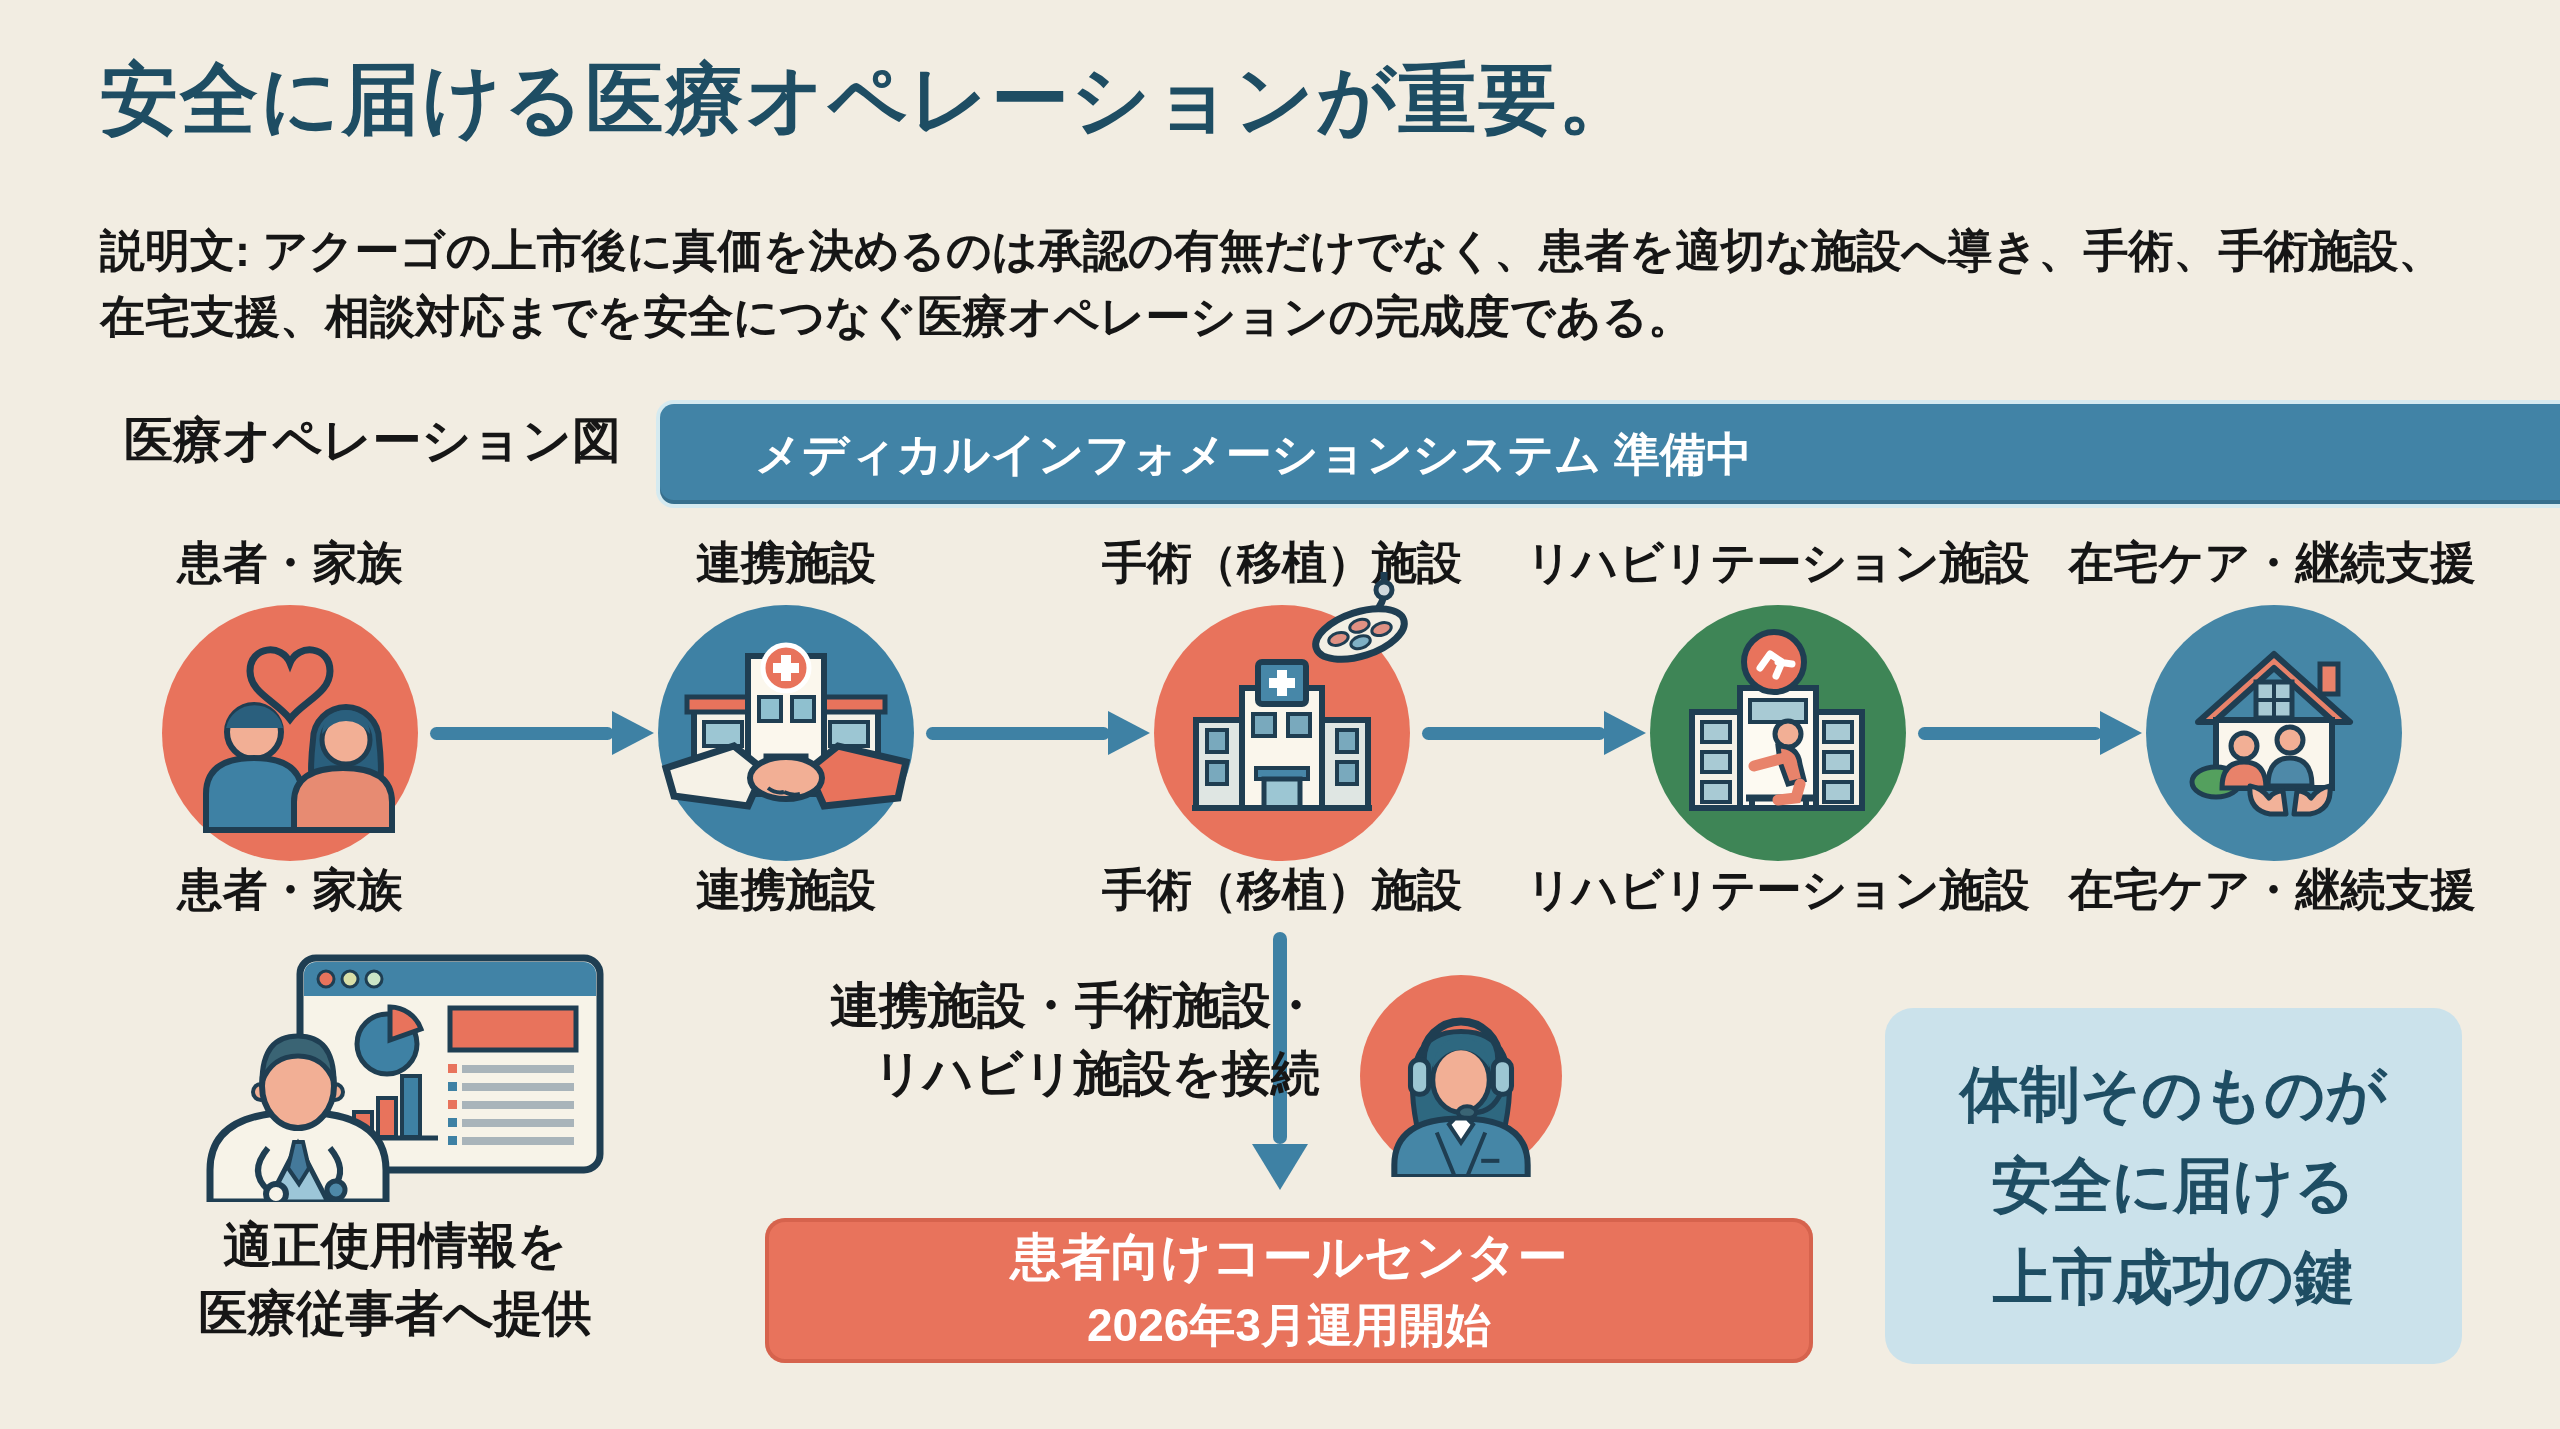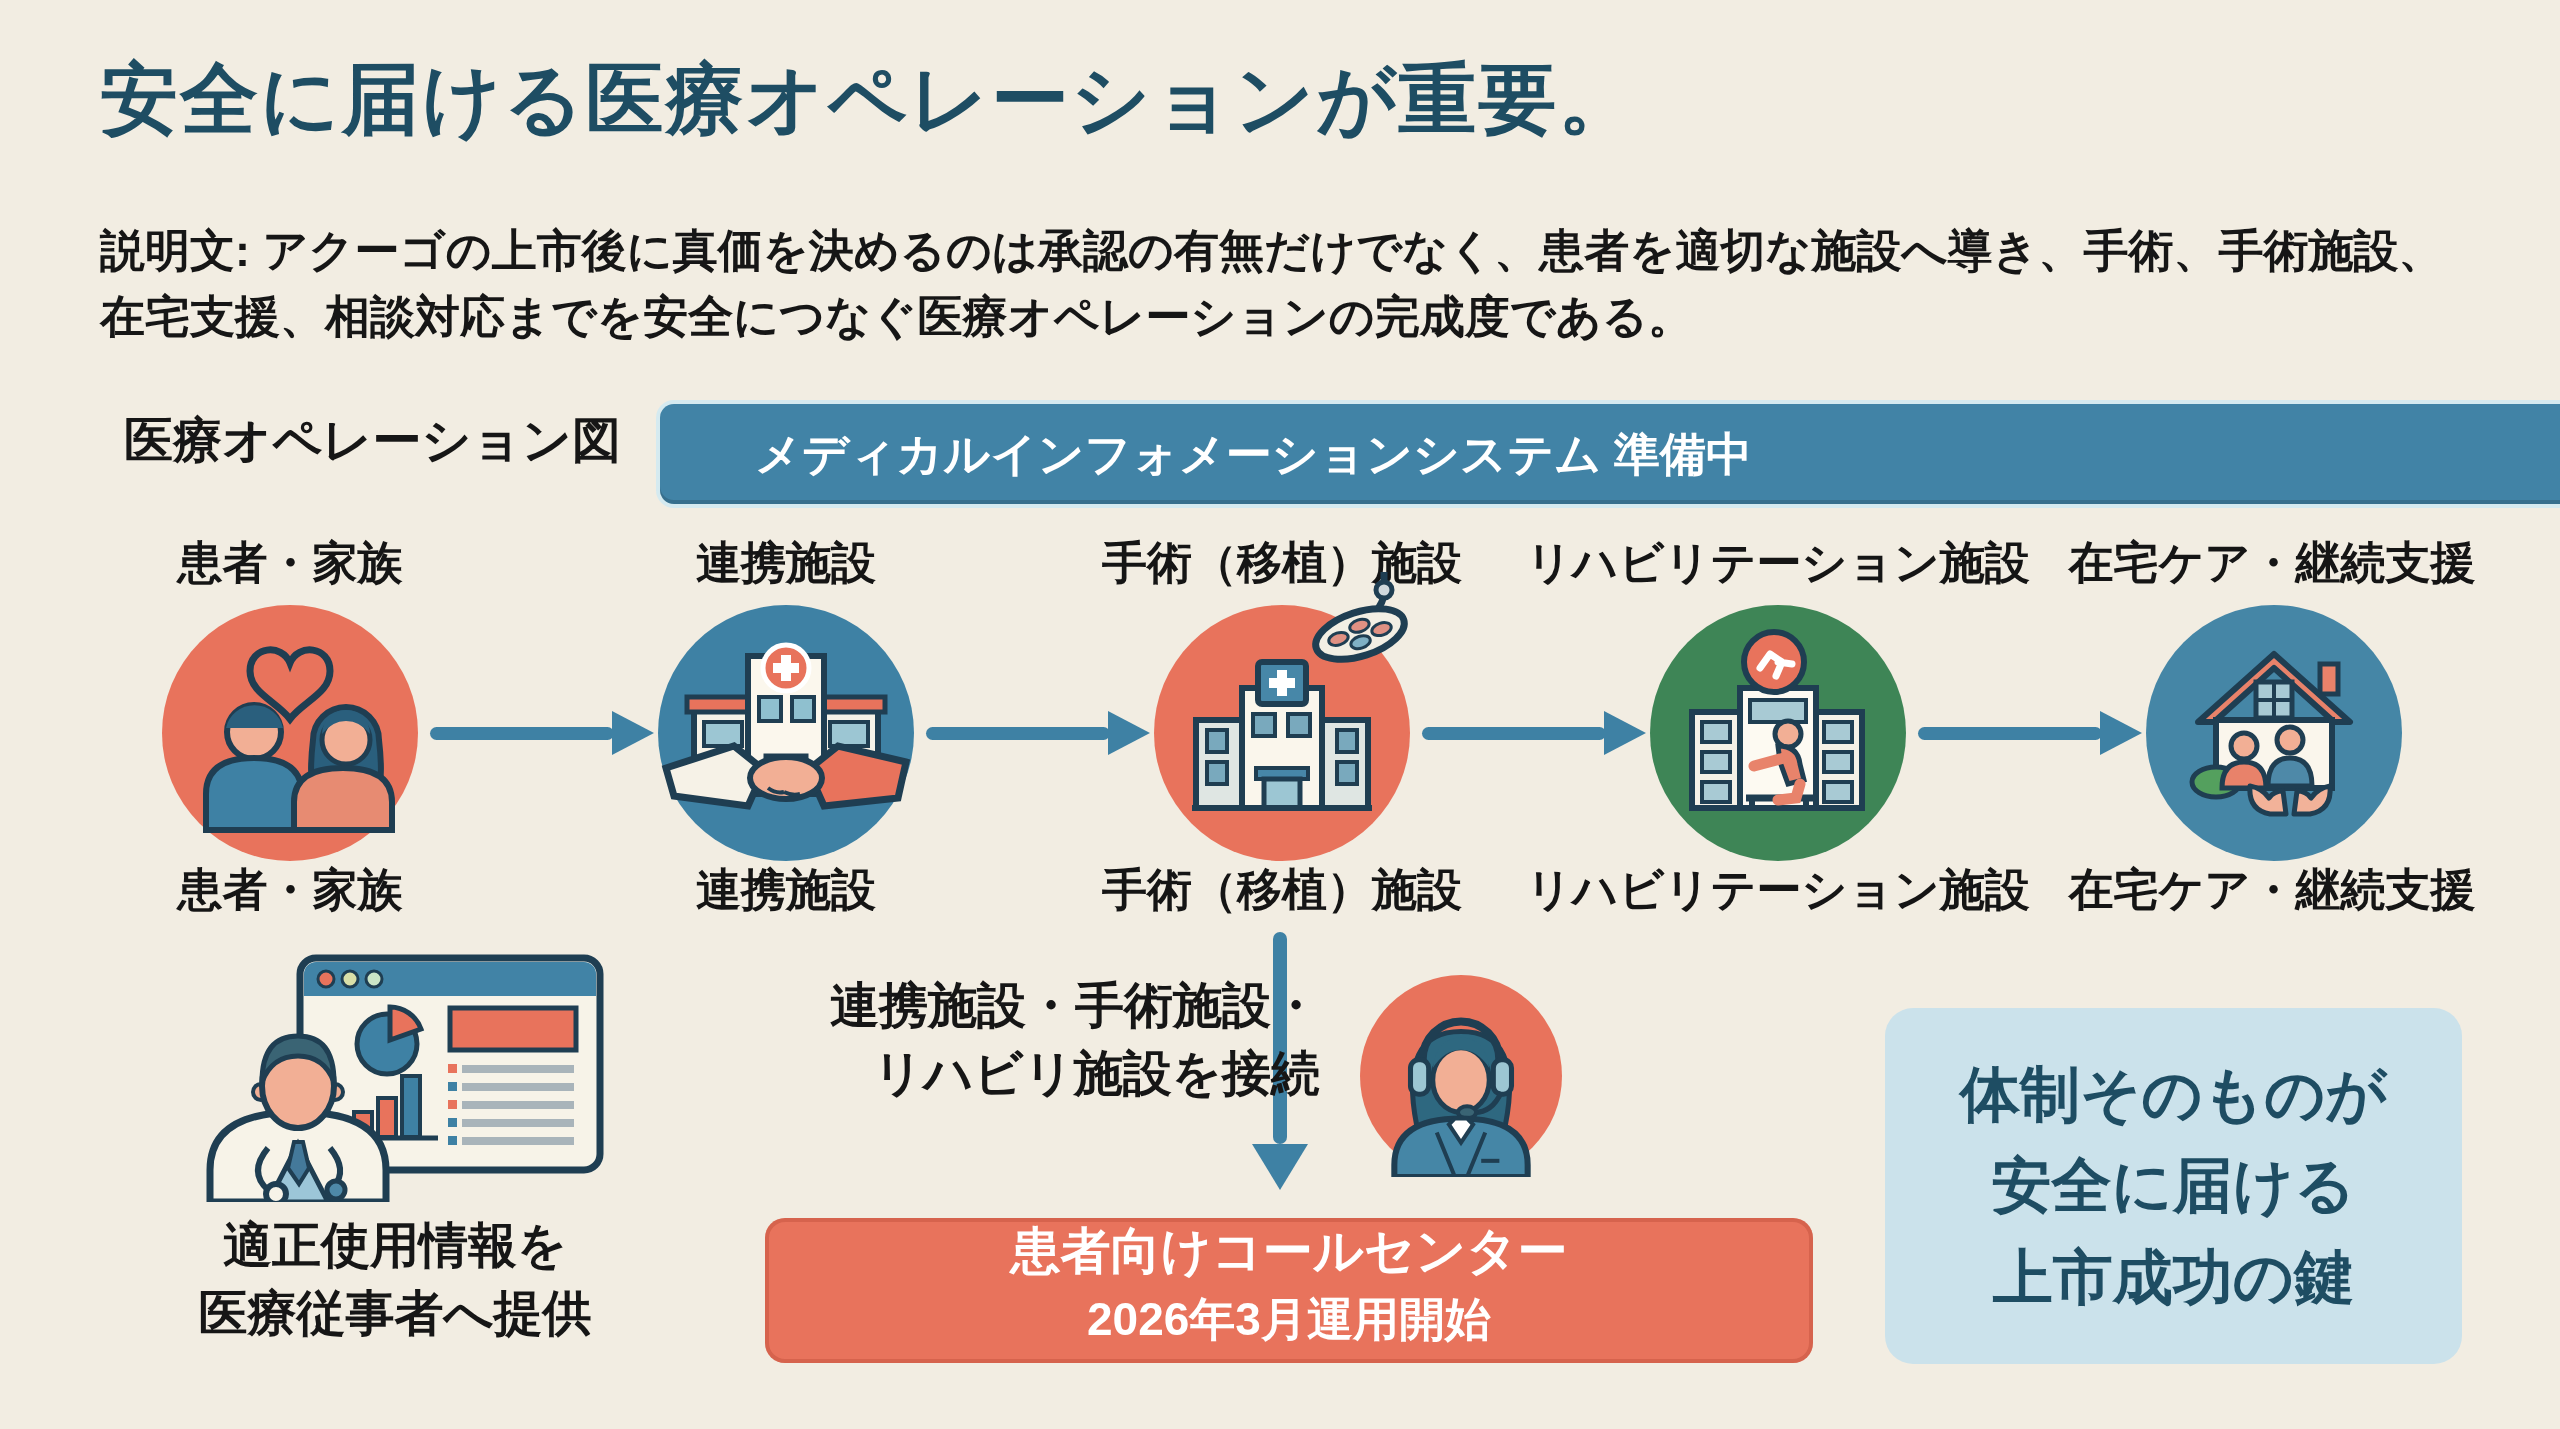--- a/index.html
+++ b/index.html
@@ -22,21 +22,21 @@
   .h-arrow .head{position:absolute;right:0;top:0;width:0;height:0;
                  border-top:22px solid transparent;border-bottom:22px solid transparent;border-left:42px solid #3E81A4;}
   .v-arrow{left:1252px;top:932px;width:56px;height:258px;}
   .v-arrow .bar{position:absolute;left:21px;top:0;width:14px;height:212px;background:#3E81A4;border-radius:7px;}
   .v-arrow .head{position:absolute;left:0;bottom:0;width:0;height:0;
                  border-left:28px solid transparent;border-right:28px solid transparent;border-top:46px solid #3E81A4;}
   .provision-caption{left:105px;top:1212px;width:580px;text-align:center;font-size:49px;font-weight:800;line-height:1.38;}
   .connect-text{left:700px;top:972px;width:620px;text-align:right;font-size:49px;font-weight:800;line-height:1.38;}
   .cc-banner{left:765px;top:1218px;width:1048px;height:145px;background:#E8735C;border-radius:20px;
              box-shadow:inset 0 0 0 4px rgba(180,70,50,.35);
-             display:flex;flex-direction:column;align-items:center;gap:4px;color:#fff;font-weight:700;}
+             display:flex;flex-direction:column;align-items:center;justify-content:center;gap:4px;color:#fff;font-weight:700;}
   .cc-banner .l1{font-size:50px;}
   .cc-banner .l2{font-size:46px;}
   .support-text{left:1545px;top:980px;width:290px;text-align:center;font-size:48px;font-weight:800;line-height:1.42;}
   .key-box{left:1885px;top:1008px;width:577px;height:356px;background:#CBE2EB;border-radius:28px;
            display:flex;flex-direction:column;align-items:center;justify-content:center;
            color:#1E4D63;font-size:60px;font-weight:800;line-height:1.52;text-align:center;}
   .doctor-svg{left:182px;top:952px;width:430px;height:250px;}
   .cc-svg{left:1360px;top:975px;width:202px;height:202px;}
 </style>
 </head>

